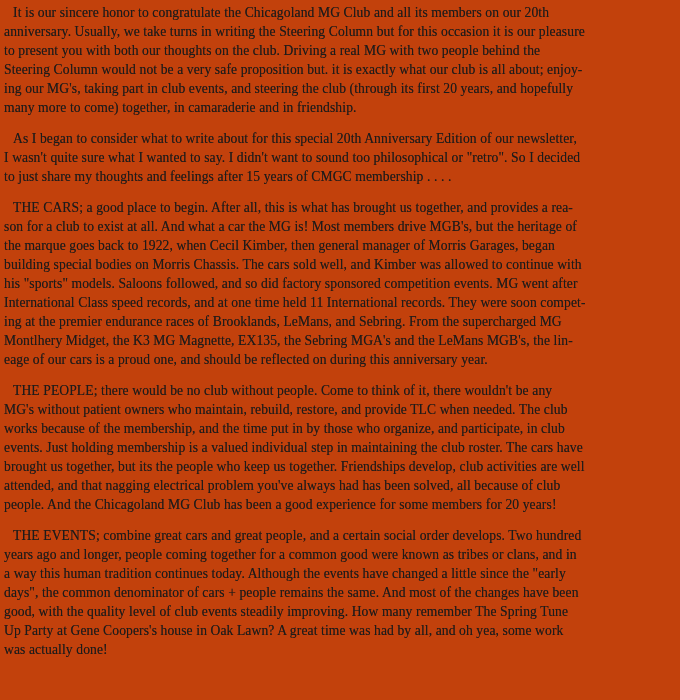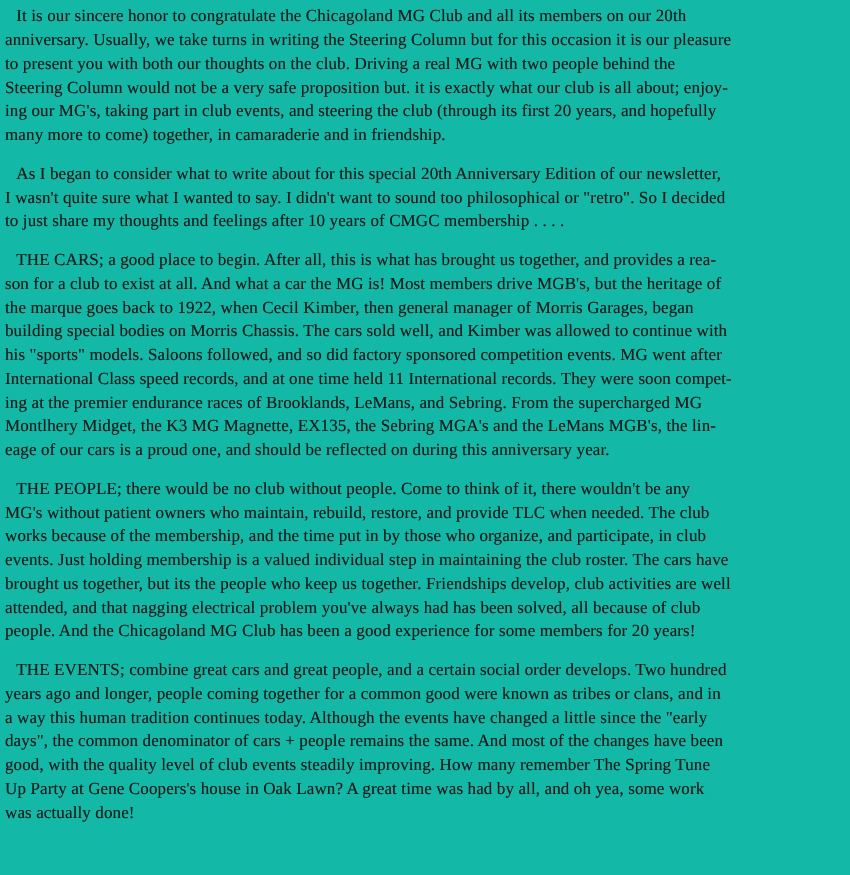--- a/index.html
+++ b/index.html
@@ -13,21 +13,21 @@
     overflow: hidden;
     font-family: "Liberation Serif", "DejaVu Serif", serif;
     color: #1c1c1c;
     -webkit-font-smoothing: antialiased;
   }
   .page {
     box-sizing: border-box;
     width: 680px;
     height: 700px;
     padding: 3px 5px 0 4px;
-    background: #14b8a6;
+    background: #c2410c;
   }
   .para {
     margin: 0 0 12px 0;
     font-size: 13.6px;
     line-height: 19px;
     white-space: pre-line;       
     text-indent: 9px;            
     letter-spacing: 0.1px;
     text-shadow: 0 0 0.45px rgba(20,20,20,0.55); 
   }
@@ -43,21 +43,21 @@
   <p class="para">It is our sincere honor to congratulate the Chicagoland MG Club and all its members on our 20th
 anniversary. Usually, we take turns in writing the Steering Column but for this occasion it is our pleasure
 to present you with both our thoughts on the club. Driving a real MG with two people behind the
 Steering Column would not be a very safe proposition but. it is exactly what our club is all about; enjoy-
 ing our MG's, taking part in club events, and steering the club (through its first 20 years, and hopefully
 many more to come) together, in camaraderie and in friendship.</p>
 
 
   <p class="para">As I began to consider what to write about for this special 20th Anniversary Edition of our newsletter,
 I wasn't quite sure what I wanted to say. I didn't want to sound too philosophical or "retro". So I decided
-to just share my thoughts and feelings after 10 years of CMGC membership . . . .</p>
+to just share my thoughts and feelings after 15 years of CMGC membership . . . .</p>
 
   <p class="para">THE CARS; a good place to begin. After all, this is what has brought us together, and provides a rea-
 son for a club to exist at all. And what a car the MG is! Most members drive MGB's, but the heritage of
 the marque goes back to 1922, when Cecil Kimber, then general manager of Morris Garages, began
 building special bodies on Morris Chassis. The cars sold well, and Kimber was allowed to continue with
 his "sports" models. Saloons followed, and so did factory sponsored competition events. MG went after
 International Class speed records, and at one time held 11 International records. They were soon compet-
 ing at the premier endurance races of Brooklands, LeMans, and Sebring. From the supercharged MG
 Montlhery Midget, the K3 MG Magnette, EX135, the Sebring MGA's and the LeMans MGB's, the lin-
 eage of our cars is a proud one, and should be reflected on during this anniversary year.</p>

